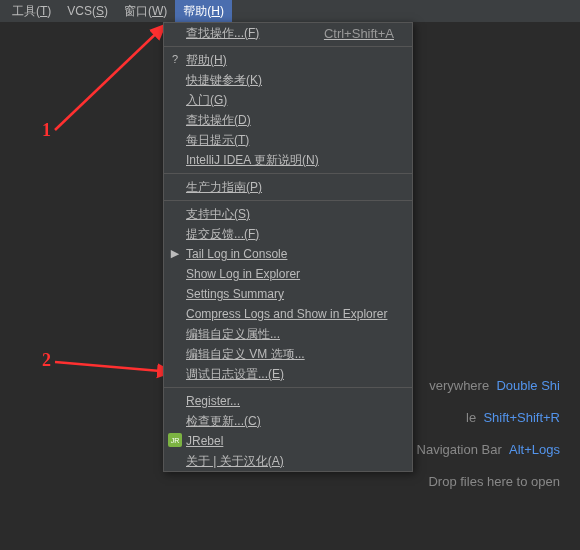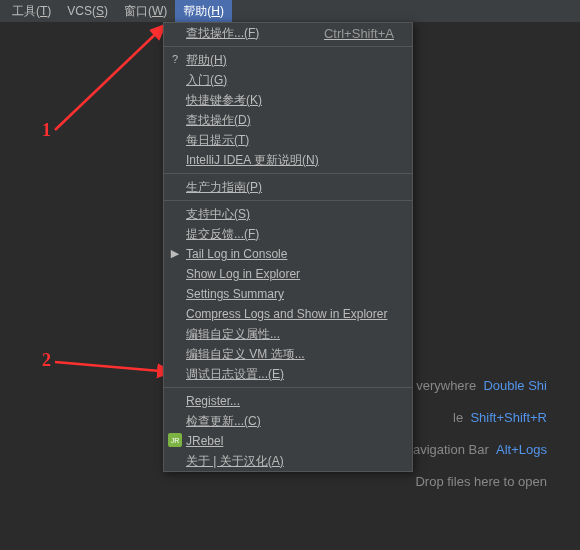--- a/index.html
+++ b/index.html
@@ -52,21 +52,21 @@
   .menu-row u { text-decoration: underline; }
   .menu-sep { height: 1px; background: #555; margin: 3px 0; }
   .menu-icon {
     position: absolute; left: 4px; top: 2px;
     width: 14px; height: 14px;
     display: flex; align-items: center; justify-content: center;
     font-size: 11px;
   }
   .welcome-hints {
     position: absolute;
-    right: 33px; top: 370px;
+    right: 20px; top: 370px;
     text-align: right;
     line-height: 32px;
     font-size: 13px;
     color: #888;
   }
   .welcome-hints .hint { white-space: nowrap; }
   .welcome-hints .kb { color: #5394ec; }
   .annotation-num {
     position: absolute;
     color: #ff3030;
@@ -98,24 +98,24 @@
     <div class="menu-row">
       <span class="lbl"><span>查找操作...(</span><u>F</u><span>)</span></span>
       <span class="sc">Ctrl+Shift+A</span>
     </div>
     <div class="menu-sep"></div>
     <div class="menu-row">
       <span class="menu-icon">?</span>
       <span class="lbl"><span>帮助(</span><u>H</u><span>)</span></span>
     </div>
     <div class="menu-row">
-      <span class="lbl"><span>入门(</span><u>G</u><span>)</span></span>
+      <span class="lbl"><span>快捷键参考(</span><u>K</u><span>)</span></span>
     </div>
     <div class="menu-row">
-      <span class="lbl"><span>快捷键参考(</span><u>K</u><span>)</span></span>
+      <span class="lbl"><span>入门(</span><u>G</u><span>)</span></span>
     </div>
     <div class="menu-row">
       <span class="lbl"><span>查找操作(</span><u>D</u><span>)</span></span>
     </div>
     <div class="menu-row">
       <span class="lbl"><span>每日提示(</span><u>T</u><span>)</span></span>
     </div>
     <div class="menu-row">
       <span class="lbl"><span>IntelliJ IDEA 更新说明(</span><u>N</u><span>)</span></span>
     </div>

